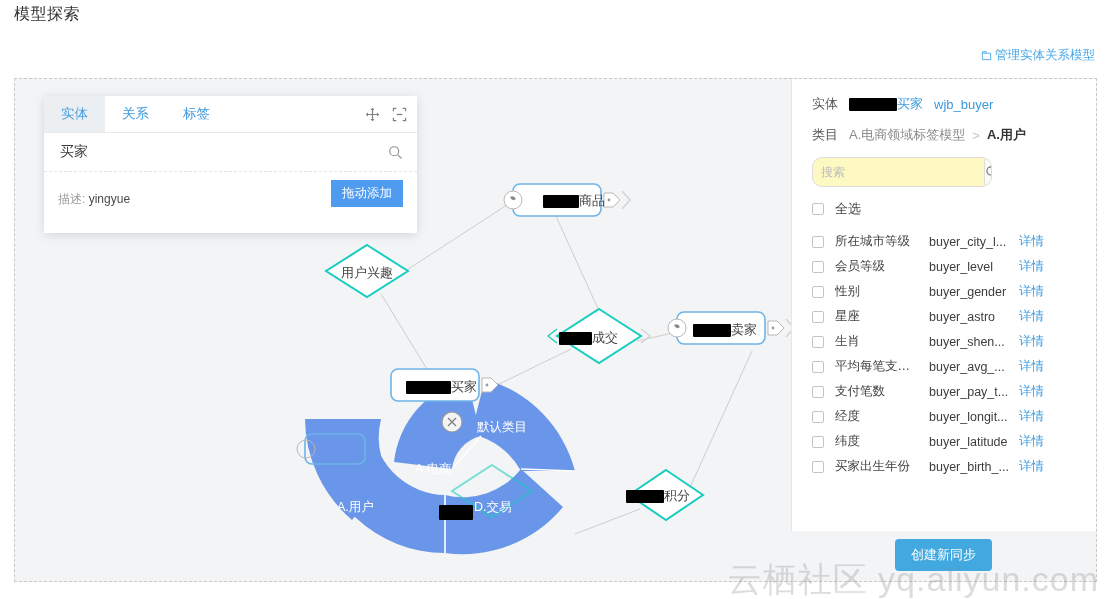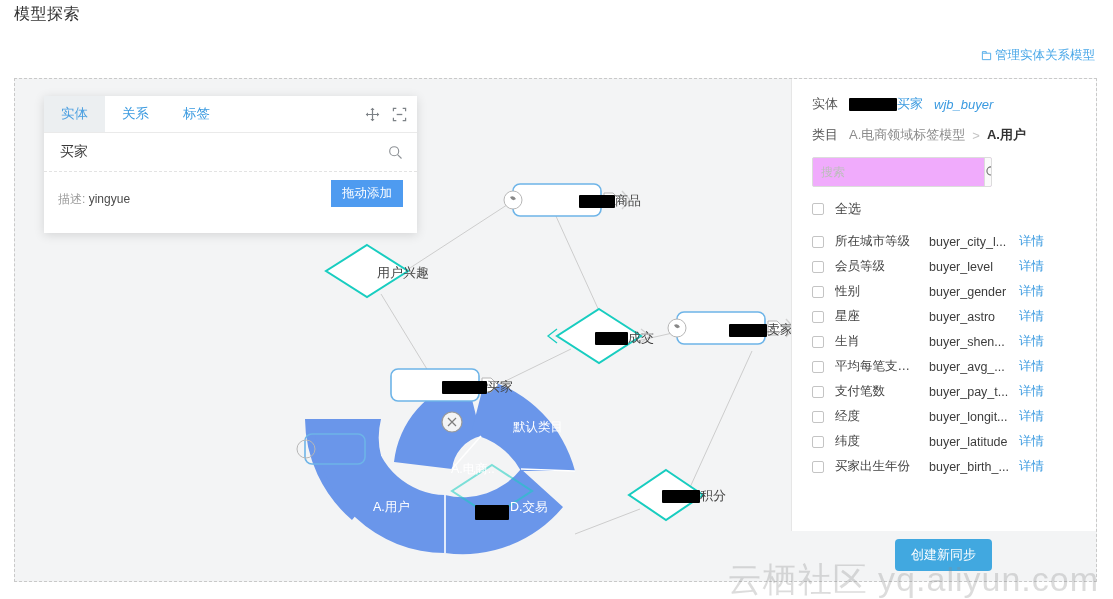--- a/index.html
+++ b/index.html
@@ -35,21 +35,21 @@
     position:absolute;left:0;top:0;right:0;bottom:0;
     overflow:hidden;
   }
 
   
   .graph-svg{position:absolute;left:0;top:0;width:1083px;height:504px;}
 
   
   .node-label{
     position:absolute;font-size:13px;color:#444;
-    white-space:nowrap;pointer-events:none;margin-left:36px;
+    white-space:nowrap;pointer-events:none;
   }
   .redact{
     display:inline-block;background:#000;vertical-align:middle;
     border-radius:1px;
   }
 
   
   .entity-panel{
     position:absolute;left:44px;top:96px;width:373px;height:137px;
     background:#ffffff;
@@ -94,28 +94,28 @@
 
   
   .detail-panel{
     position:absolute;right:0px;top:0px;width:305px;height:452px;
     background:#ffffff;border-left:1px solid #e6e6e6;
     box-sizing:border-box;padding:16px 16px 0 20px;
   }
   .dp-row{display:flex;align-items:center;font-size:13px;margin-bottom:13px;}
   .dp-key{color:#555;margin-right:11px;white-space:nowrap;}
   .dp-ent-name{color:#3a9ae0;}
-  .dp-ent-code{color:#3a9ae0;margin-left:11px;font-style:italic;}
+  .dp-ent-code{color:#3a9ae0;margin-left:11px;}
   .dp-cat{color:#8b8b8b;}
   .dp-sep{color:#c3c3c3;margin:0 7px;}
   .dp-cat-cur{color:#333;font-weight:bold;}
   .dp-searchbox{
     display:flex;align-items:stretch;width:178px;height:28px;
-    border:1px solid #dcdcdc;border-radius:2px;overflow:hidden;
-    margin-bottom:13px;background:#f0abfc;
+    border:1px solid #dcdcdc;border-radius:10px;overflow:hidden;
+    margin-bottom:13px;background:#fef9c3;
   }
   .dp-searchbox input{
     flex:1;border:0;outline:0;padding:0 8px;font-size:12px;
     color:#444;font-family:inherit;background:transparent;
   }
   .dp-searchbox input::placeholder{color:#bdbdbd;}
   .dp-searchbtn{
     width:33px;border-left:1px solid #dcdcdc;background:#fafafa;
     display:flex;align-items:center;justify-content:center;cursor:pointer;
     color:#6d6d6d;

